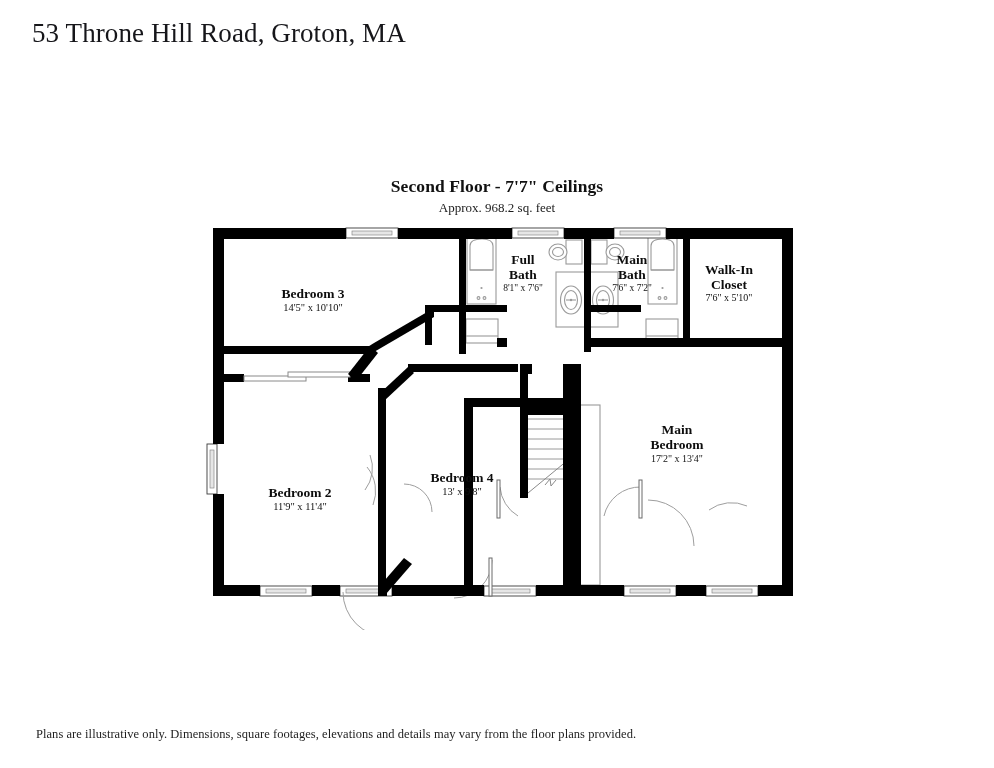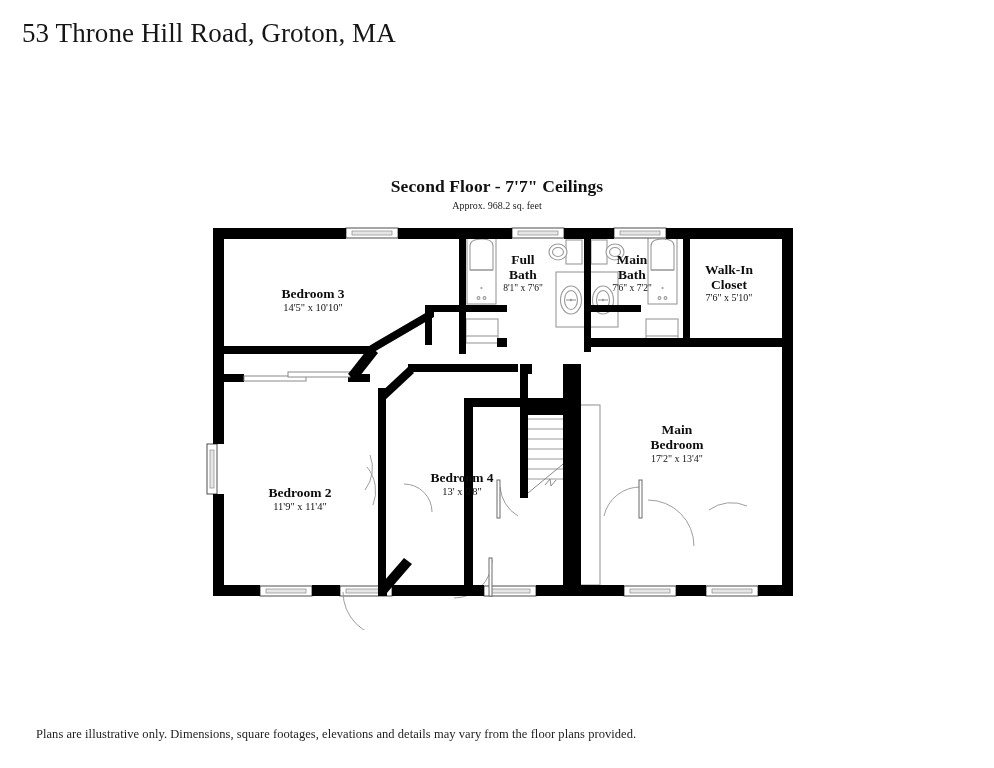--- a/index.html
+++ b/index.html
@@ -16,21 +16,21 @@
     color: #111111;
     overflow: hidden;
   }
   #page {
     position: absolute;
     inset: 0;
     background: #ffffff;
   }
   #property-title {
     position: absolute;
-    left: 22px;
+    left: 32px;
     top: 18px;
     font-size: 27px;
     font-weight: 400;
     letter-spacing: 0.1px;
     color: #16161a;
     white-space: nowrap;
     font-family: "Liberation Serif", "DejaVu Serif", serif;
   }
   #plan-wrap {
     position: absolute;
@@ -49,21 +49,21 @@
   #plan-heading .h-main {
     display: block;
     font-size: 17.5px;
     font-weight: bold;
     color: #111111;
     letter-spacing: 0.1px;
     font-family: "Liberation Serif", "DejaVu Serif", serif;
   }
   #plan-heading .h-sub {
     display: block;
-    font-size: 10px;
+    font-size: 13px;
     font-weight: 400;
     color: #1a1a1a;
     margin-top: 3px;
     font-family: "Liberation Serif", "DejaVu Serif", serif;
   }
   #floorplan-svg {
     position: absolute;
     left: 0;
     top: 0;
     width: 994px;

